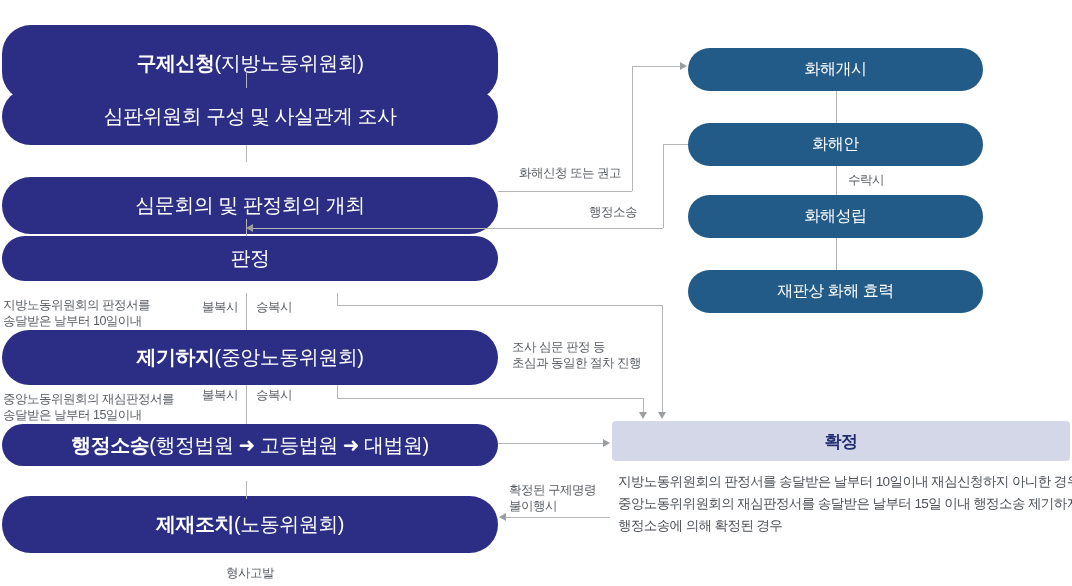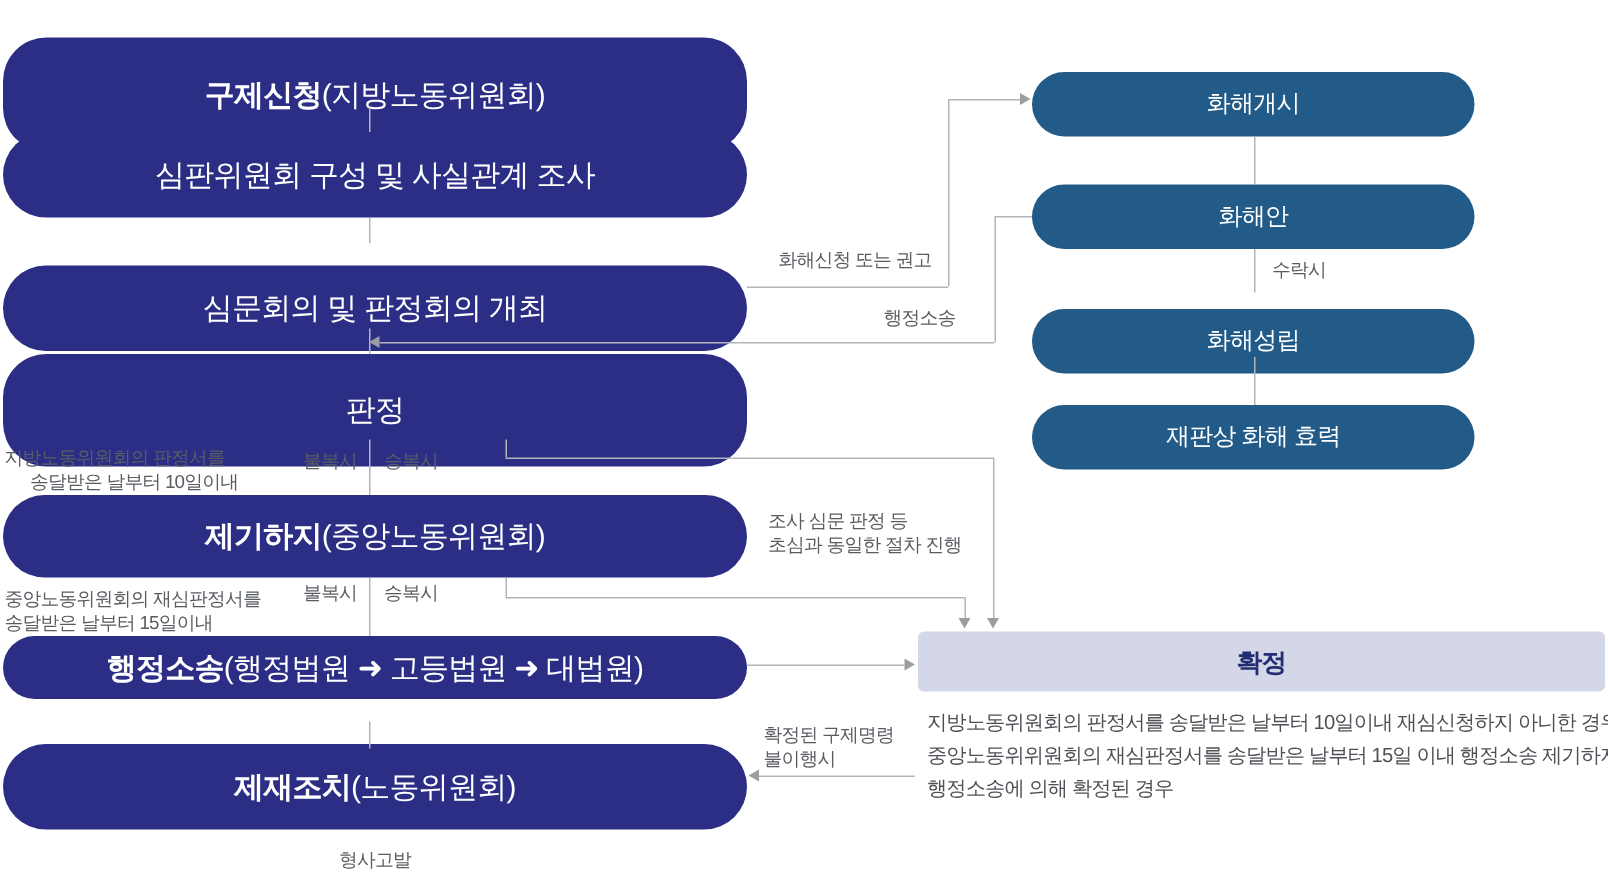--- a/index.html
+++ b/index.html
@@ -54,21 +54,21 @@
     <span class="s">(지방노동위원회)</span>
   </div>
   <div class="pill-l" style="top:88px;height:57px;">
     <span class="t"></span>
     <span class="s">심판위원회 구성 및 사실관계 조사</span>
   </div>
   <div class="pill-l" style="top:162px;height:57px;margin-top:15px;">
     <span class="t"></span>
     <span class="s">심문회의 및 판정회의 개최</span>
   </div>
-  <div class="pill-l" style="top:236px;height:75px;">
+  <div class="pill-l" style="top:236px;height:45px;">
     <span class="t"></span>
     <span class="s">판정</span>
   </div>
   <div class="pill-l" style="top:330px;height:55px;">
     <span class="t">제기하지</span>
     <span class="s">(중앙노동위원회)</span>
   </div>
   <div class="pill-l" style="top:424px;height:42px;">
     <span class="t">행정소송</span>
     <span class="s">(행정법원 ➜ 고등법원 ➜ 대법원)</span>
@@ -77,21 +77,21 @@
     <span class="t">제재조치</span>
     <span class="s">(노동위원회)</span>
   </div>
 
   <div class="pill-r" style="top:48px;">
     <span>화해개시</span>
   </div>
   <div class="pill-r" style="top:123px;">
     <span>화해안</span>
   </div>
-  <div class="pill-r" style="top:206px;">
+  <div class="pill-r" style="top:195px;">
     <span>화해성립</span>
   </div>
   <div class="pill-r" style="top:270px;">
     <span>재판상 화해 효력</span>
   </div>
 
   <div class="confirm">
     <span>확정</span>
   </div>
 
@@ -135,21 +135,21 @@
   <div class="lbl" style="left:519px;top:166px;">화해신청 또는 권고</div>
   <div class="lbl" style="left:589px;top:205px;">행정소송</div>
   <div class="lbl" style="left:848px;top:173px;">수락시</div>
 
   <div class="lbl" style="left:202px;top:300px;">불복시</div>
   <div class="lbl" style="left:256px;top:300px;">승복시</div>
   <div class="lbl" style="left:202px;top:388px;">불복시</div>
   <div class="lbl" style="left:256px;top:388px;">승복시</div>
 
   <div class="lbl" style="left:3px;top:298px;">지방노동위원회의 판정서를</div>
-  <div class="lbl" style="left:20px;top:314px;">송달받은 날부터 10일이내</div>
+  <div class="lbl" style="left:3px;top:314px;">송달받은 날부터 10일이내</div>
   <div class="lbl" style="left:3px;top:392px;">중앙노동위원회의 재심판정서를</div>
   <div class="lbl" style="left:3px;top:408px;">송달받은 날부터 15일이내</div>
 
   <div class="lbl" style="left:512px;top:340px;">조사 심문 판정 등</div>
   <div class="lbl" style="left:512px;top:356px;">초심과 동일한 절차 진행</div>
 
   <div class="lbl" style="left:509px;top:483px;">확정된 구제명령</div>
   <div class="lbl" style="left:509px;top:499px;">불이행시</div>
 
   <div class="lbl" style="left:226px;top:566px;">형사고발</div>

